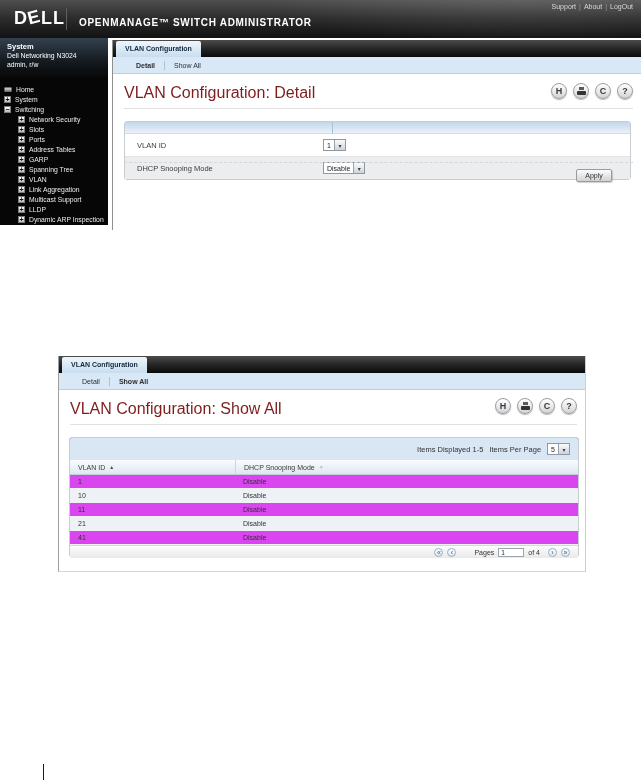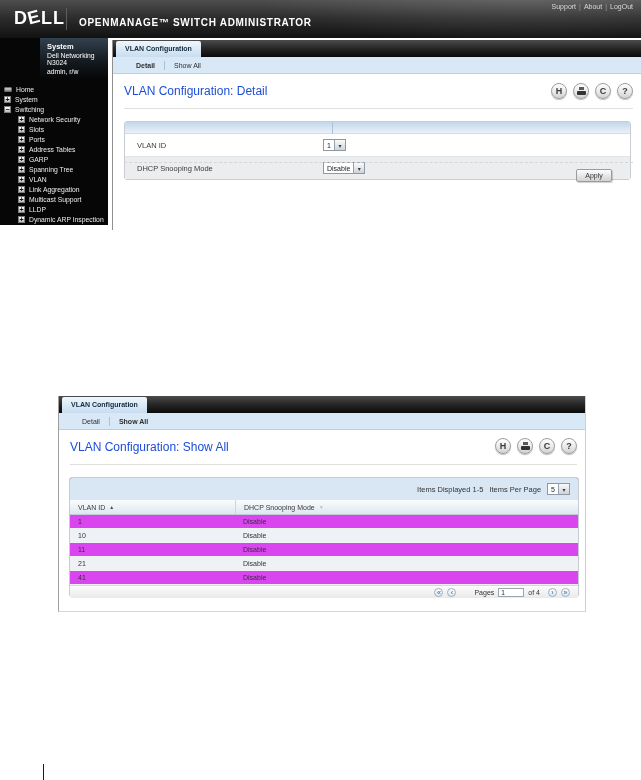--- a/index.html
+++ b/index.html
@@ -15,21 +15,21 @@
   .topbar-links a { color:#d8d8d8; text-decoration:none; cursor:pointer; }
   .topbar-links .sep { color:#9a9a9a; margin:0 3px; }
   .dell-logo { position:absolute; left:14px; top:8px; color:#fff; font-size:18px; font-weight:bold;
     letter-spacing:1px; }
   .dell-logo .tilt { display:inline-block; transform:rotate(-14deg) translateY(-1px); }
   .brand-divider { position:absolute; left:66px; top:8px; width:1px; height:22px; background:#5d5d5d; }
   .app-title { position:absolute; left:79px; top:17px; font-size:10px; font-weight:bold; color:#fff;
     letter-spacing:0.7px; }
 
   
-  .sidebar { position:absolute; left:0; top:38px; width:108px; height:187px; background:#060606;padding-left:40px; }
+  .sidebar { position:absolute; left:0; top:38px; width:108px; height:187px; background:#060606; }
   .sidebar-head { height:42px; padding:4px 0 0 7px; color:#fff;
     background:linear-gradient(180deg,#33414e 0%, #151b20 55%, #050505 100%); }
   .sidebar-head .sys { font-size:7.5px; font-weight:bold; }
   .sidebar-head .dev { font-size:6.8px; margin-top:1px; }
   .sidebar-head .usr { font-size:6.8px; margin-top:2px; }
   .tree { position:absolute; left:0; top:46px; width:108px; }
   .tree-item { display:flex; align-items:center; height:10px; font-size:6.8px; color:#ececec;
     white-space:nowrap; cursor:pointer; }
   .tree-item.lvl0 { padding-left:4px; }
   .tree-item.lvl1 { padding-left:18px; }
@@ -43,21 +43,21 @@
   .tabstrip { position:relative; height:17px;
     background:linear-gradient(180deg,#4c4c4c 0%, #262626 50%, #0a0a0a 100%); }
   .tab-active { position:absolute; left:3px; top:1px; height:16px; line-height:16px; padding:0 9px;
     background:linear-gradient(180deg,#eff6fc 0%, #c8ddf0 100%); color:#13293d; font-size:7px;
     font-weight:bold; border-radius:2px 2px 0 0; cursor:pointer; }
   .subtabs { height:17px; background:#d8e8f7; border-bottom:1px solid #b9cfe4; display:flex;
     align-items:center; padding-left:14px; font-size:7px; color:#2e2e2e; }
   .subtab { padding:0 9px; cursor:pointer; }
   .subtab.active { font-weight:bold; }
   .subtab-sep { width:1px; height:9px; background:#a9c3da; }
-  .page-title { position:absolute; font-size:12px; color:#1d4ed8; }
+  .page-title { position:absolute; font-size:16px; color:#7f1d1d; }
   .toolbar { position:absolute; display:flex; gap:6px; }
   .icon-btn { width:16px; height:16px; border-radius:50%; border:1px solid #9aa0a6;
     background:linear-gradient(180deg,#ffffff 0%, #e9e9e9 55%, #d2d2d2 100%);
     box-shadow:0 1px 1px rgba(0,0,0,.28); color:#3a3a3a; font-size:9px; font-weight:bold;
     display:flex; align-items:center; justify-content:center; cursor:pointer; }
   .print-glyph { position:relative; width:9px; height:8px; }
   .print-glyph::before { content:""; position:absolute; left:2px; top:0; width:5px; height:3px;
     background:#5a5a5a; }
   .print-glyph::after { content:""; position:absolute; left:0; bottom:0; width:9px; height:4px;
     background:#333; border-radius:1px; }
@@ -86,21 +86,21 @@
   .form-row.alt { background:#ebedee; border-bottom:none; height:22px; }
   .form-label { width:198px; padding-left:12px; }
   .dotted-div { position:absolute; left:11px; right:8px; top:122px; border-top:1px dashed #d6d6d6; }
   .apply-btn { position:absolute; right:29px; top:129px; width:36px; height:13px;
     background:linear-gradient(180deg,#fdfdfd 0%, #d2d2d2 100%); border:1px solid #9b9b9b;
     border-radius:2px; box-shadow:1px 1px 1px rgba(0,0,0,.18); font-size:7px; color:#333;
     text-align:center; line-height:11px; cursor:pointer; }
 
   
   .panel2 { position:absolute; left:58px; top:356px; width:528px; height:216px; background:#fff;
-    border-left:1px solid #9e9e9e; border-right:1px solid #cfcfcf; border-bottom:1px solid #d6d6d6;margin-top:40px; }
+    border-left:1px solid #9e9e9e; border-right:1px solid #cfcfcf; border-bottom:1px solid #d6d6d6; }
   .panel2 .page-title { left:11px; top:44px; }
   .panel2 .toolbar { right:8px; top:42px; }
   .panel2 .hr-light { left:11px; right:8px; top:68px; }
   .tablebox { position:absolute; left:10px; top:81px; width:510px; height:120px;
     border:1px solid #c6ccd2; border-radius:3px; background:#d946ef; }
   .tbl-topbar { height:22px; background:#d9e7f5; border-radius:2px 2px 0 0; display:flex;
     align-items:center; justify-content:flex-end; gap:6px; padding-right:8px; font-size:7.5px;
     color:#333; }
   .tbl-header { display:flex; align-items:center; height:15px; font-size:7px; color:#3a3a3a;
     background:linear-gradient(180deg,#fafcfe 0%, #dde7f0 100%); border-bottom:1px solid #c2cdd8; }

